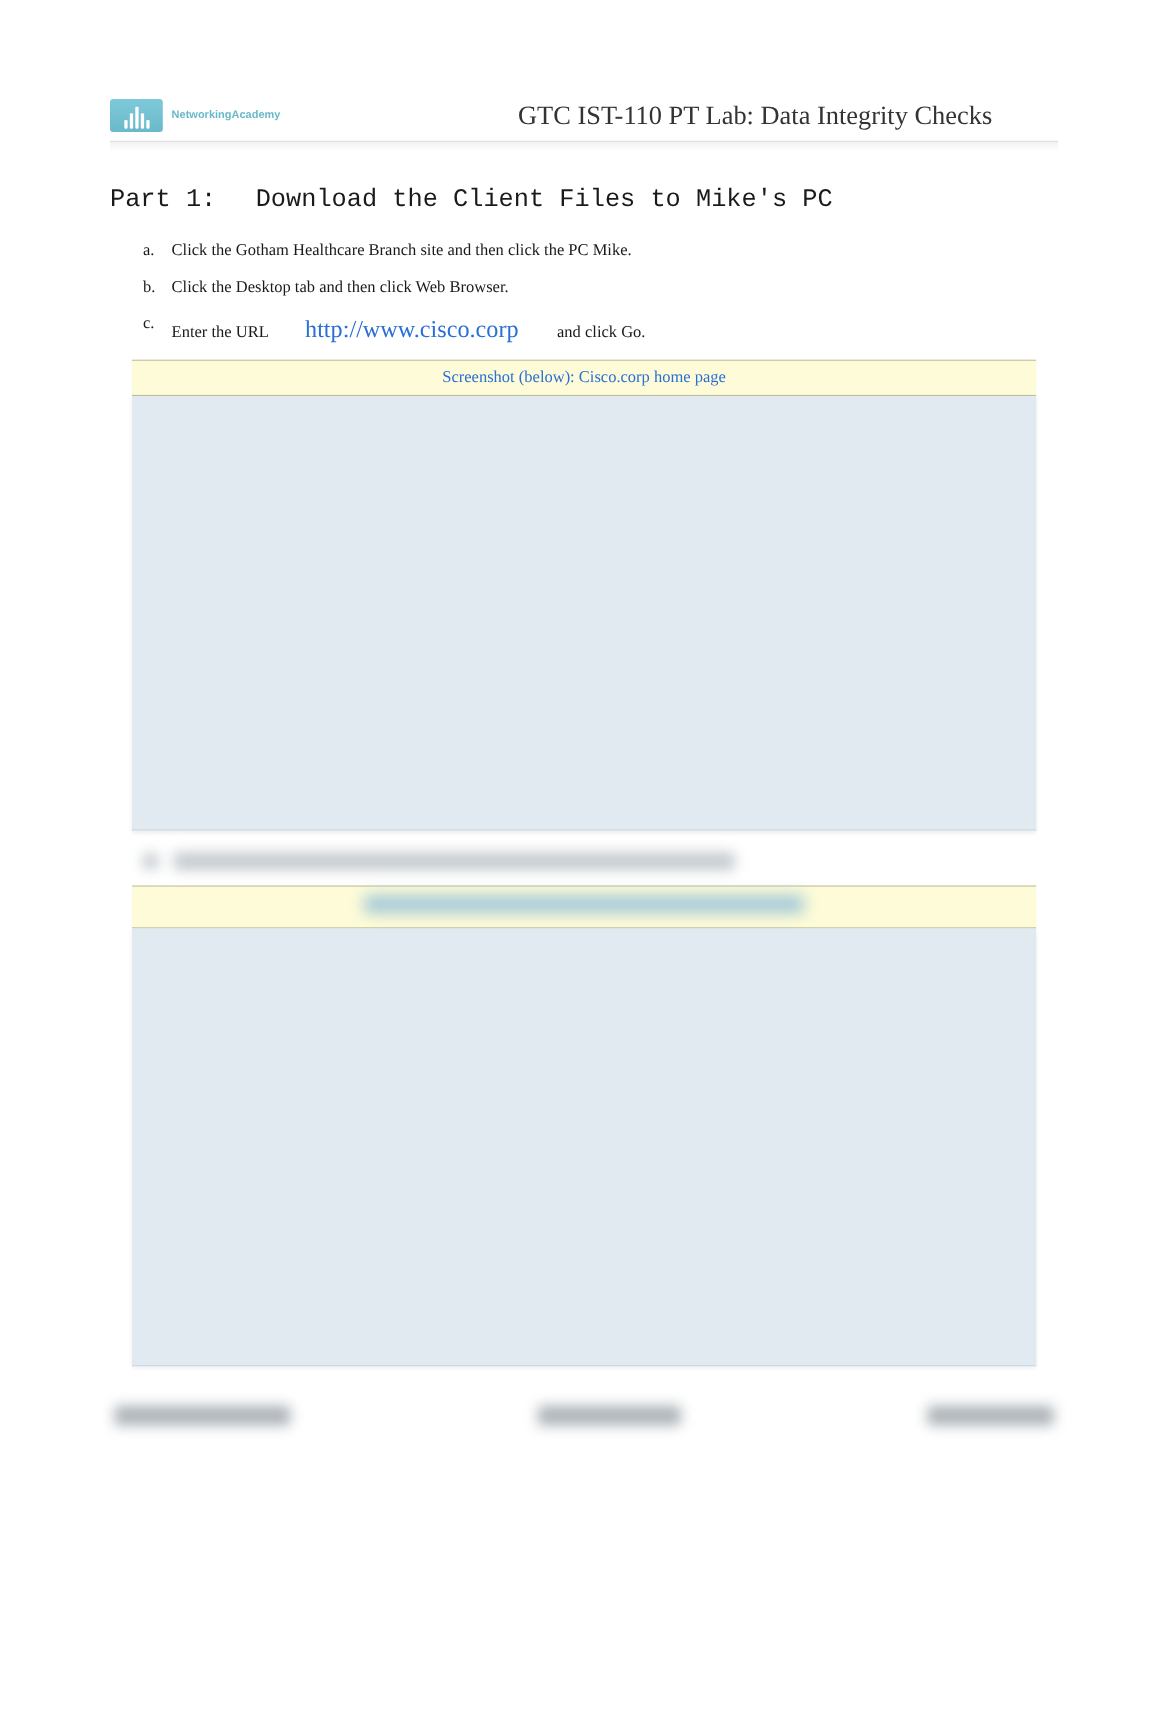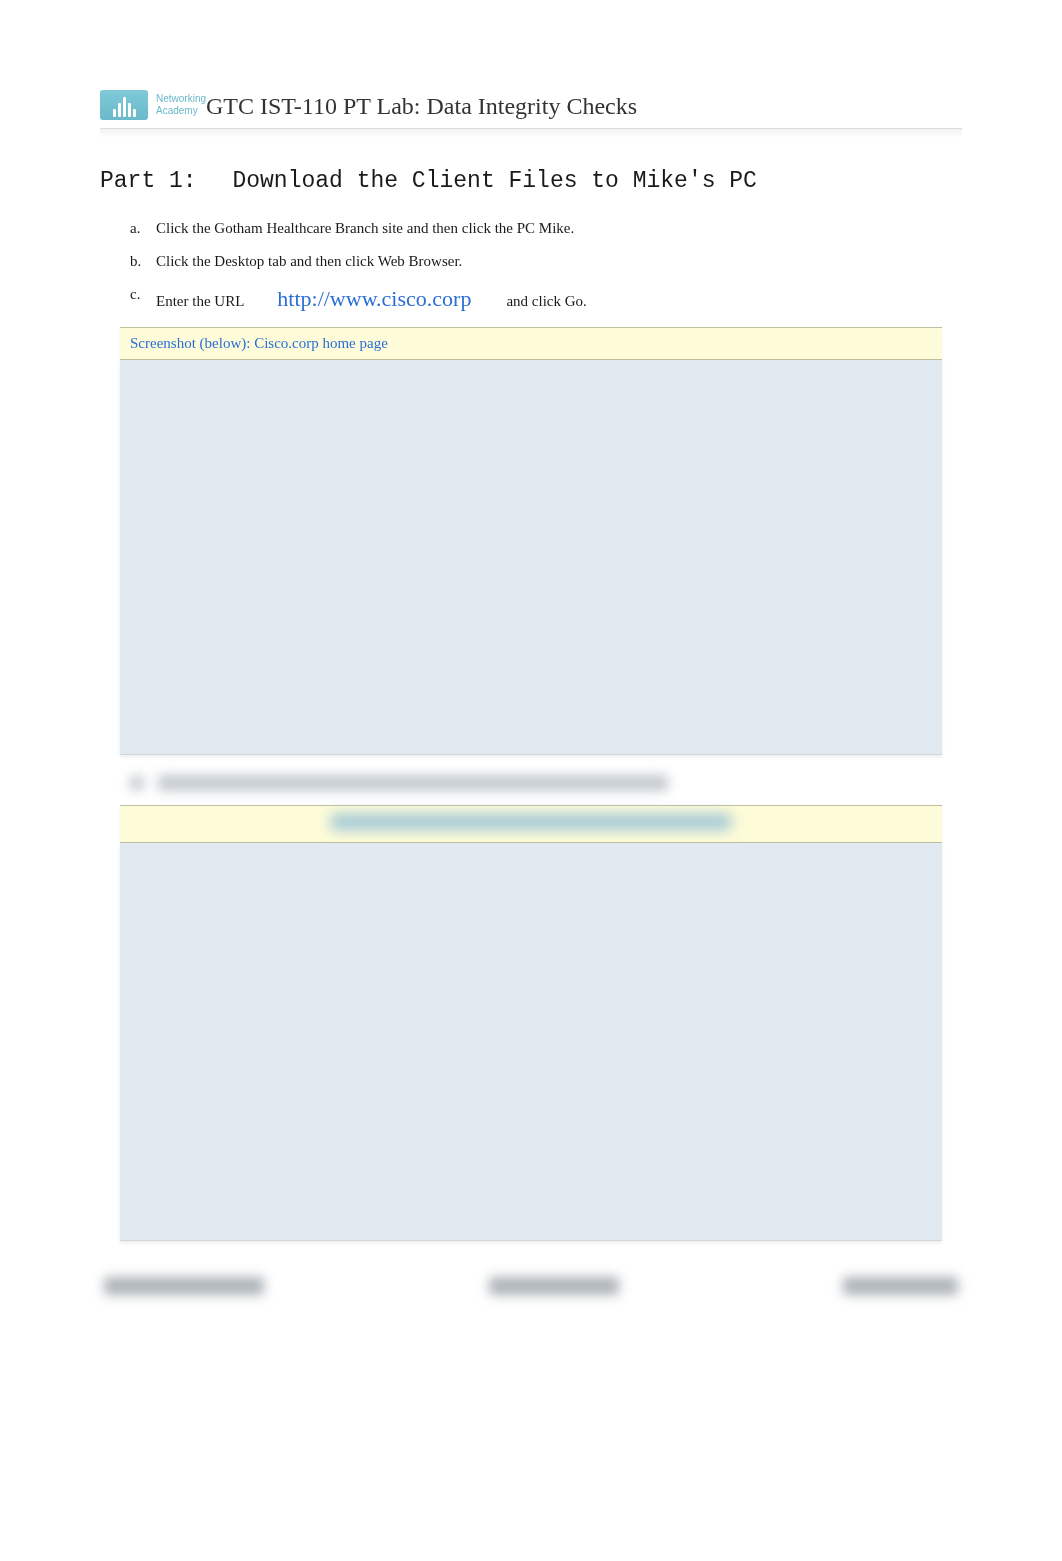--- a/index.html
+++ b/index.html
@@ -44,29 +44,30 @@
       background: #ffffff;
       border-radius: 1px;
     }
     .b1 { height: 8px; }
     .b2 { height: 14px; }
     .b3 { height: 20px; }
     .b4 { height: 14px; }
     .b5 { height: 8px; }
     .logo-text {
       display: flex;
-      flex-direction: column;
+      flex-direction: row;
       font-size: 10px;
       font-family: Arial, sans-serif;
       line-height: 1.2;
       color: #6ab9ca;
-      font-weight: 400;
+      font-weight: 700;
     }
     .page-title {
       flex: 1;
+      text-align: right;
       font-size: 24px;
       font-family: Georgia, serif;
       color: #333;
       font-weight: normal;
       padding-right: 60px;
     }
     .header-divider {
       height: 10px;
       background: linear-gradient(to bottom, rgba(0,0,0,0.05), rgba(0,0,0,0.0));
       border-top: 1px solid #ddd;
@@ -122,21 +123,21 @@
       display: inline-flex;
       align-items: baseline;
       flex-wrap: wrap;
       gap: 29px;
     }
     .screenshot-caption {
       background: #fefcd8;
       border-top: 1px solid #c0c0a0;
       border-bottom: 1px solid #c0c0a0;
       padding: 7px 10px;
-      text-align: left;
+      text-align: center;
       font-size: 15px;
       color: #2a6fd6;
       box-shadow: 0 1px 2px rgba(0,0,0,0.06);
       margin: 0 20px 0 20px;
       font-family: Georgia, serif;
     }
     .screenshot-placeholder {
       margin: 0 20px 20px 20px;
       background: #e1eaf0;
       height: 395px;

